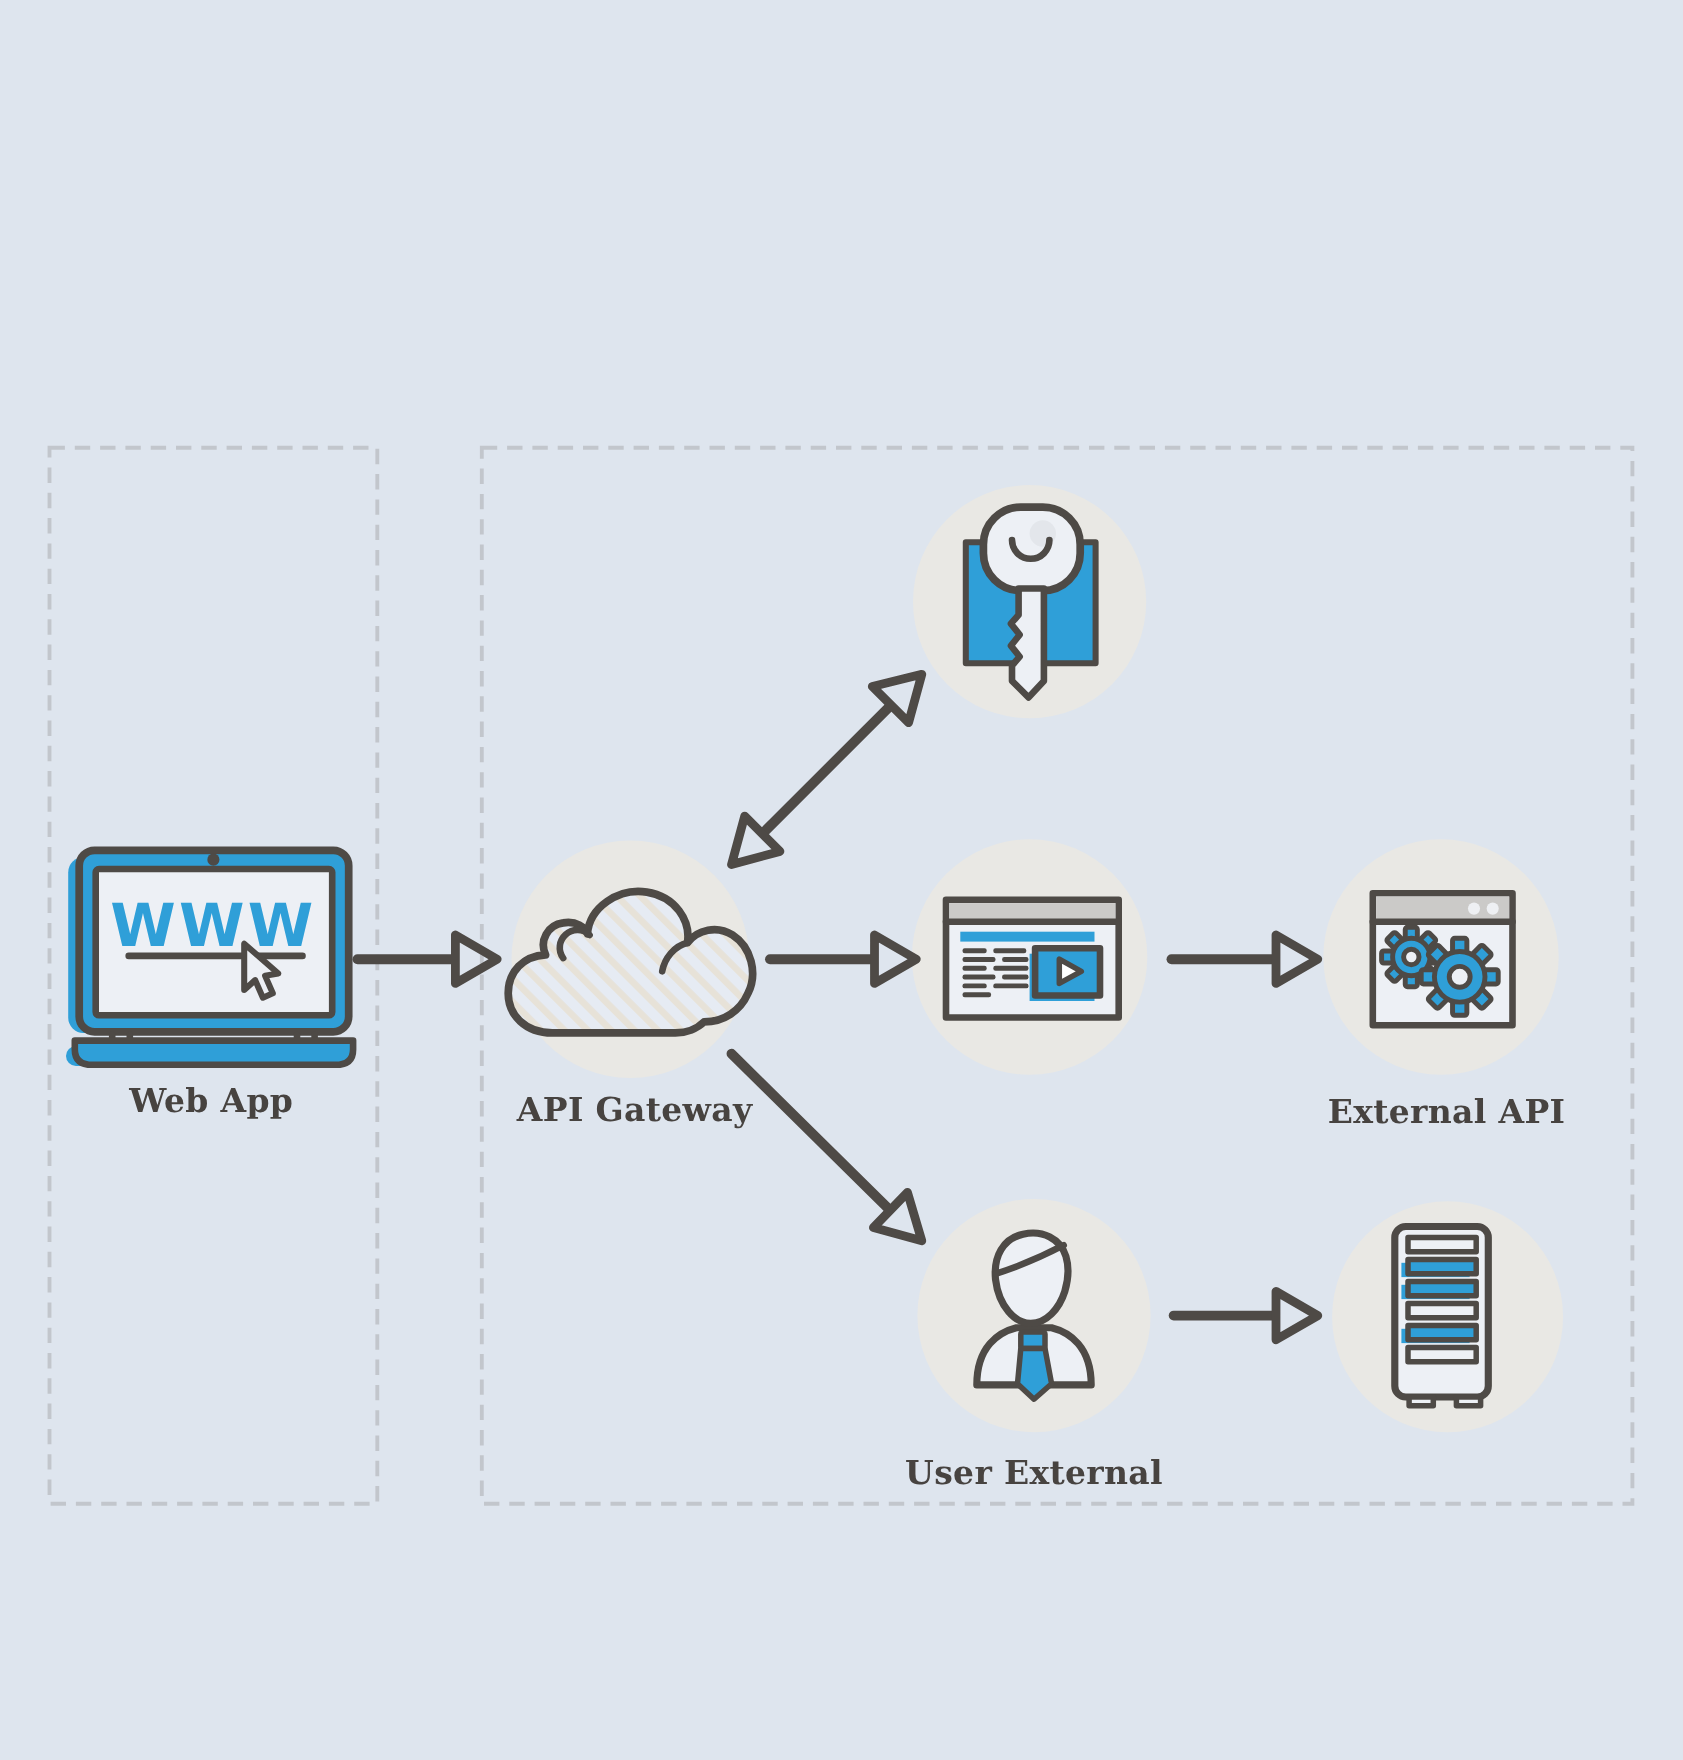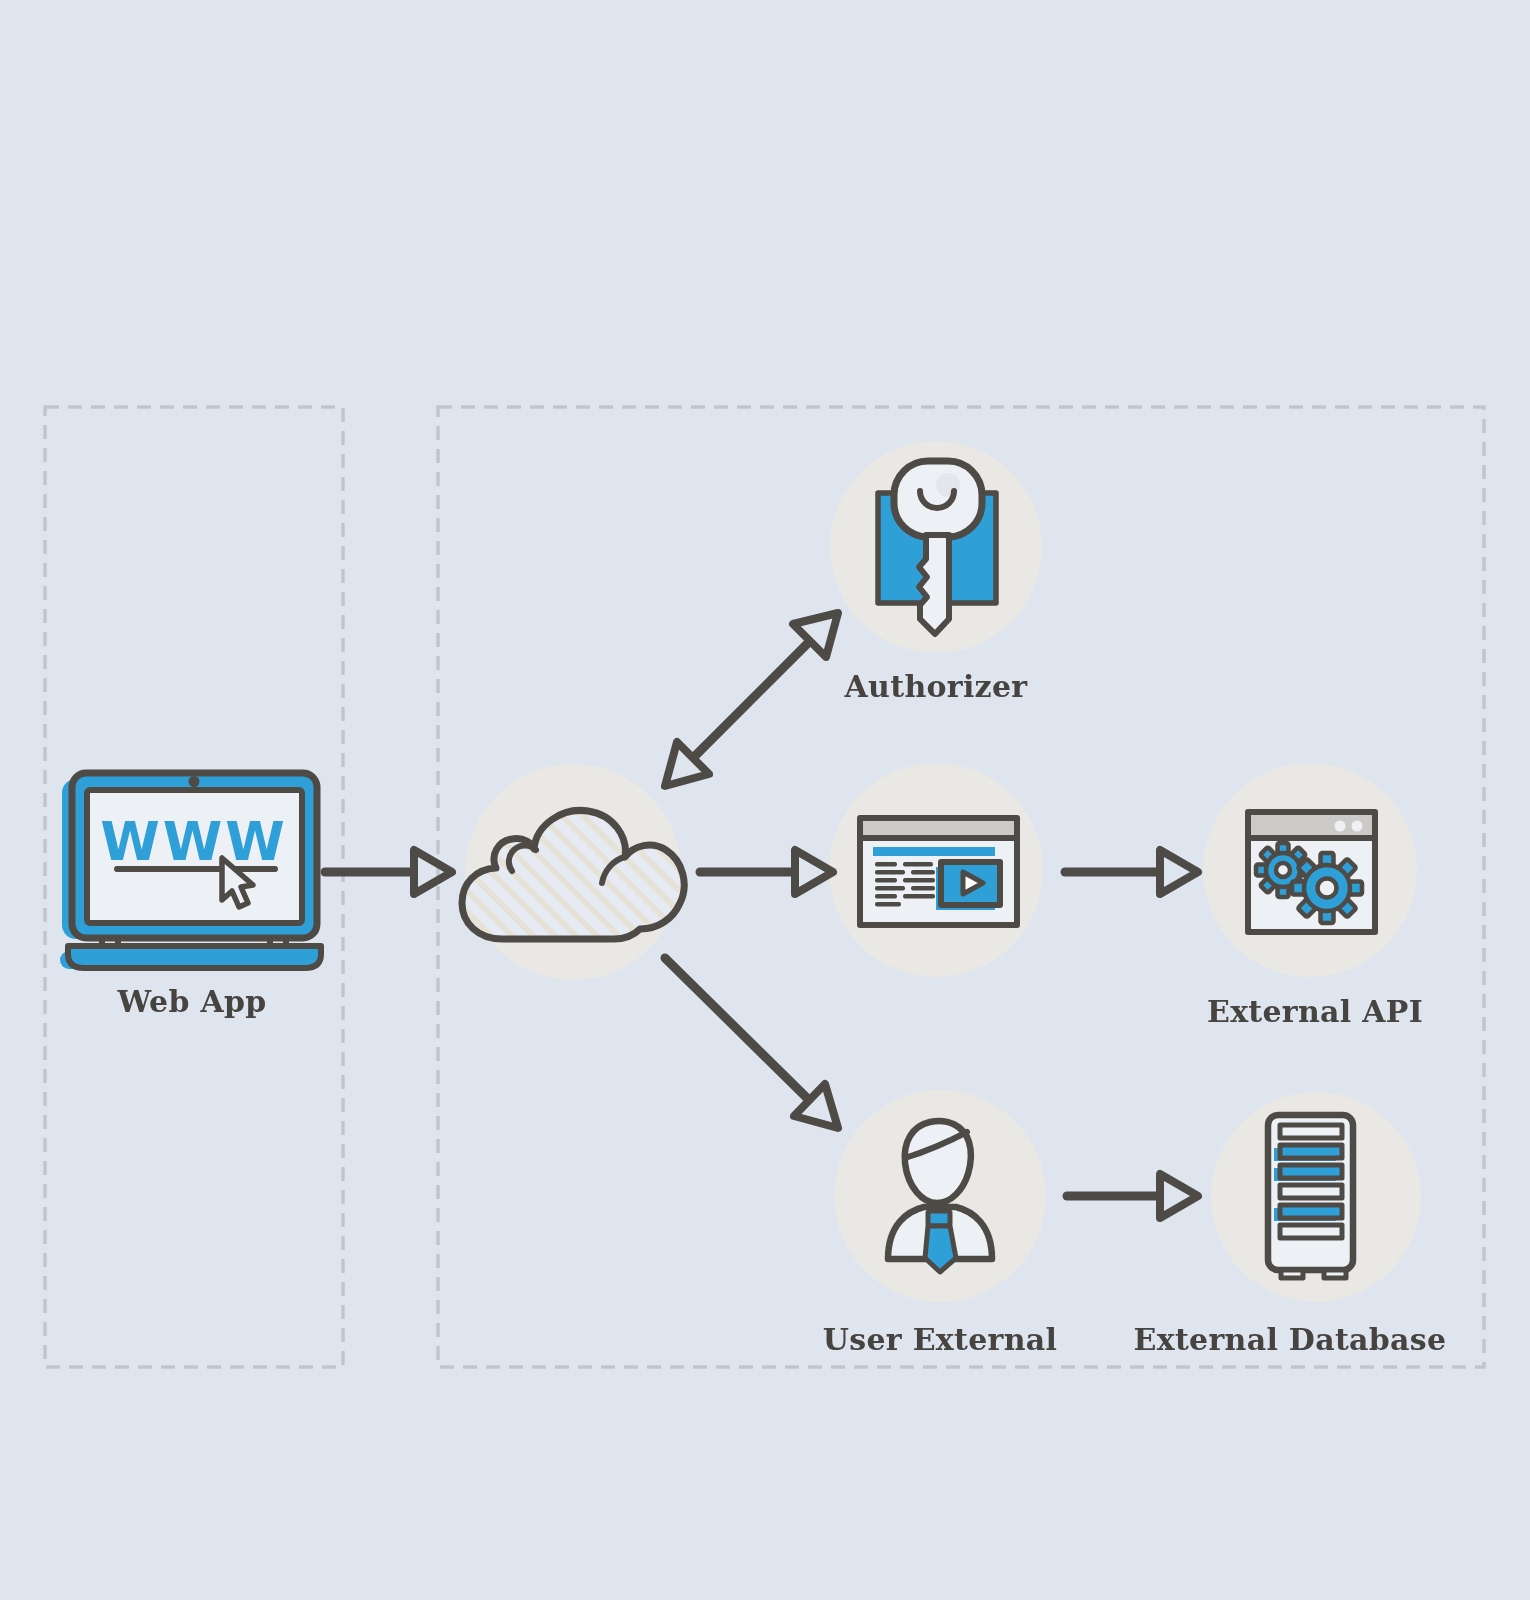--- a/index.html
+++ b/index.html
@@ -201,18 +201,17 @@
       <rect class="fl sd" x="22" y="79" width="62" height="13" stroke-width="5"></rect>
       <rect class="fb" x="16" y="102" width="62" height="13"></rect>
       <rect class="fb sd" x="22" y="99" width="62" height="13" stroke-width="5"></rect>
       <rect class="fl sd" x="22" y="119" width="62" height="13" stroke-width="5"></rect>
     </g>
     <rect class="fl sd" x="23" y="164" width="22" height="8" stroke-width="5"></rect>
     <rect class="fl sd" x="66" y="164" width="22" height="8" stroke-width="5"></rect>
   </svg>
 
   <div class="node-label" style="left:-28px;top:981px;">Web App</div>
-  <div class="node-label" style="left:716px;top:666px;">Authorizer</div>
+  <div class="node-label" style="left:357px;top:989px;">API Gateway</div>
   <div class="node-label" style="left:1095px;top:991px;">External API</div>
   <div class="node-label" style="left:720px;top:1319px;">User External</div>
-  <div class="node-label" style="left:1070px;top:1319px;">External Database</div>
 
 </div>
 
 </body></html>

